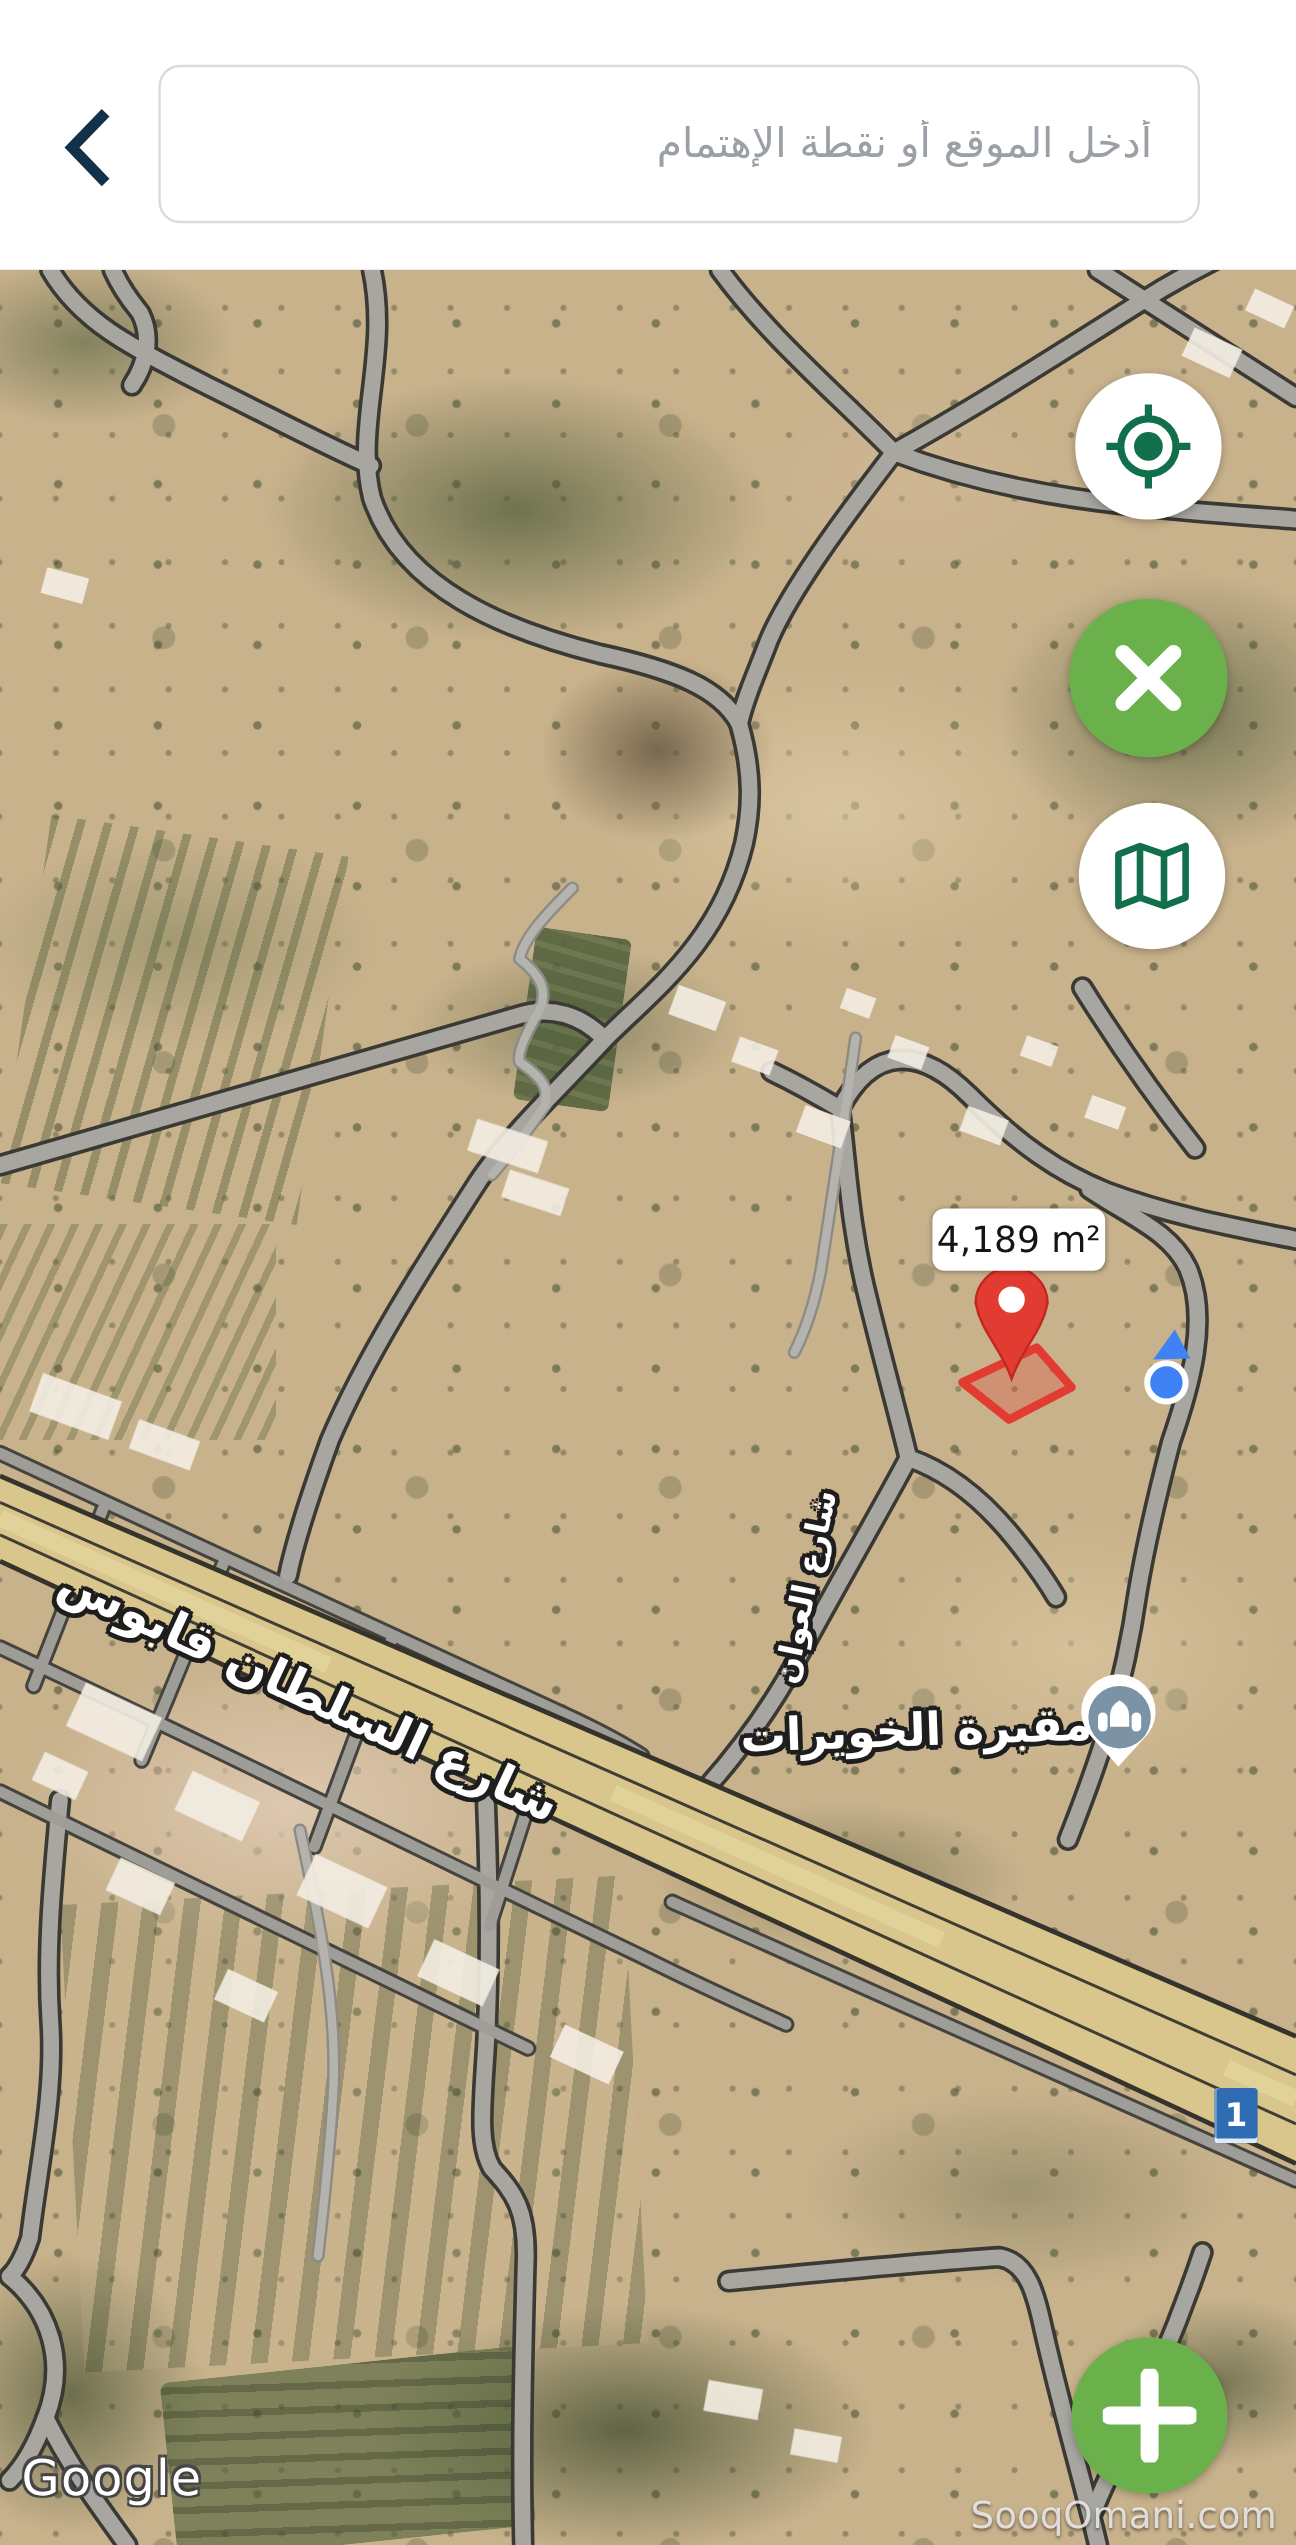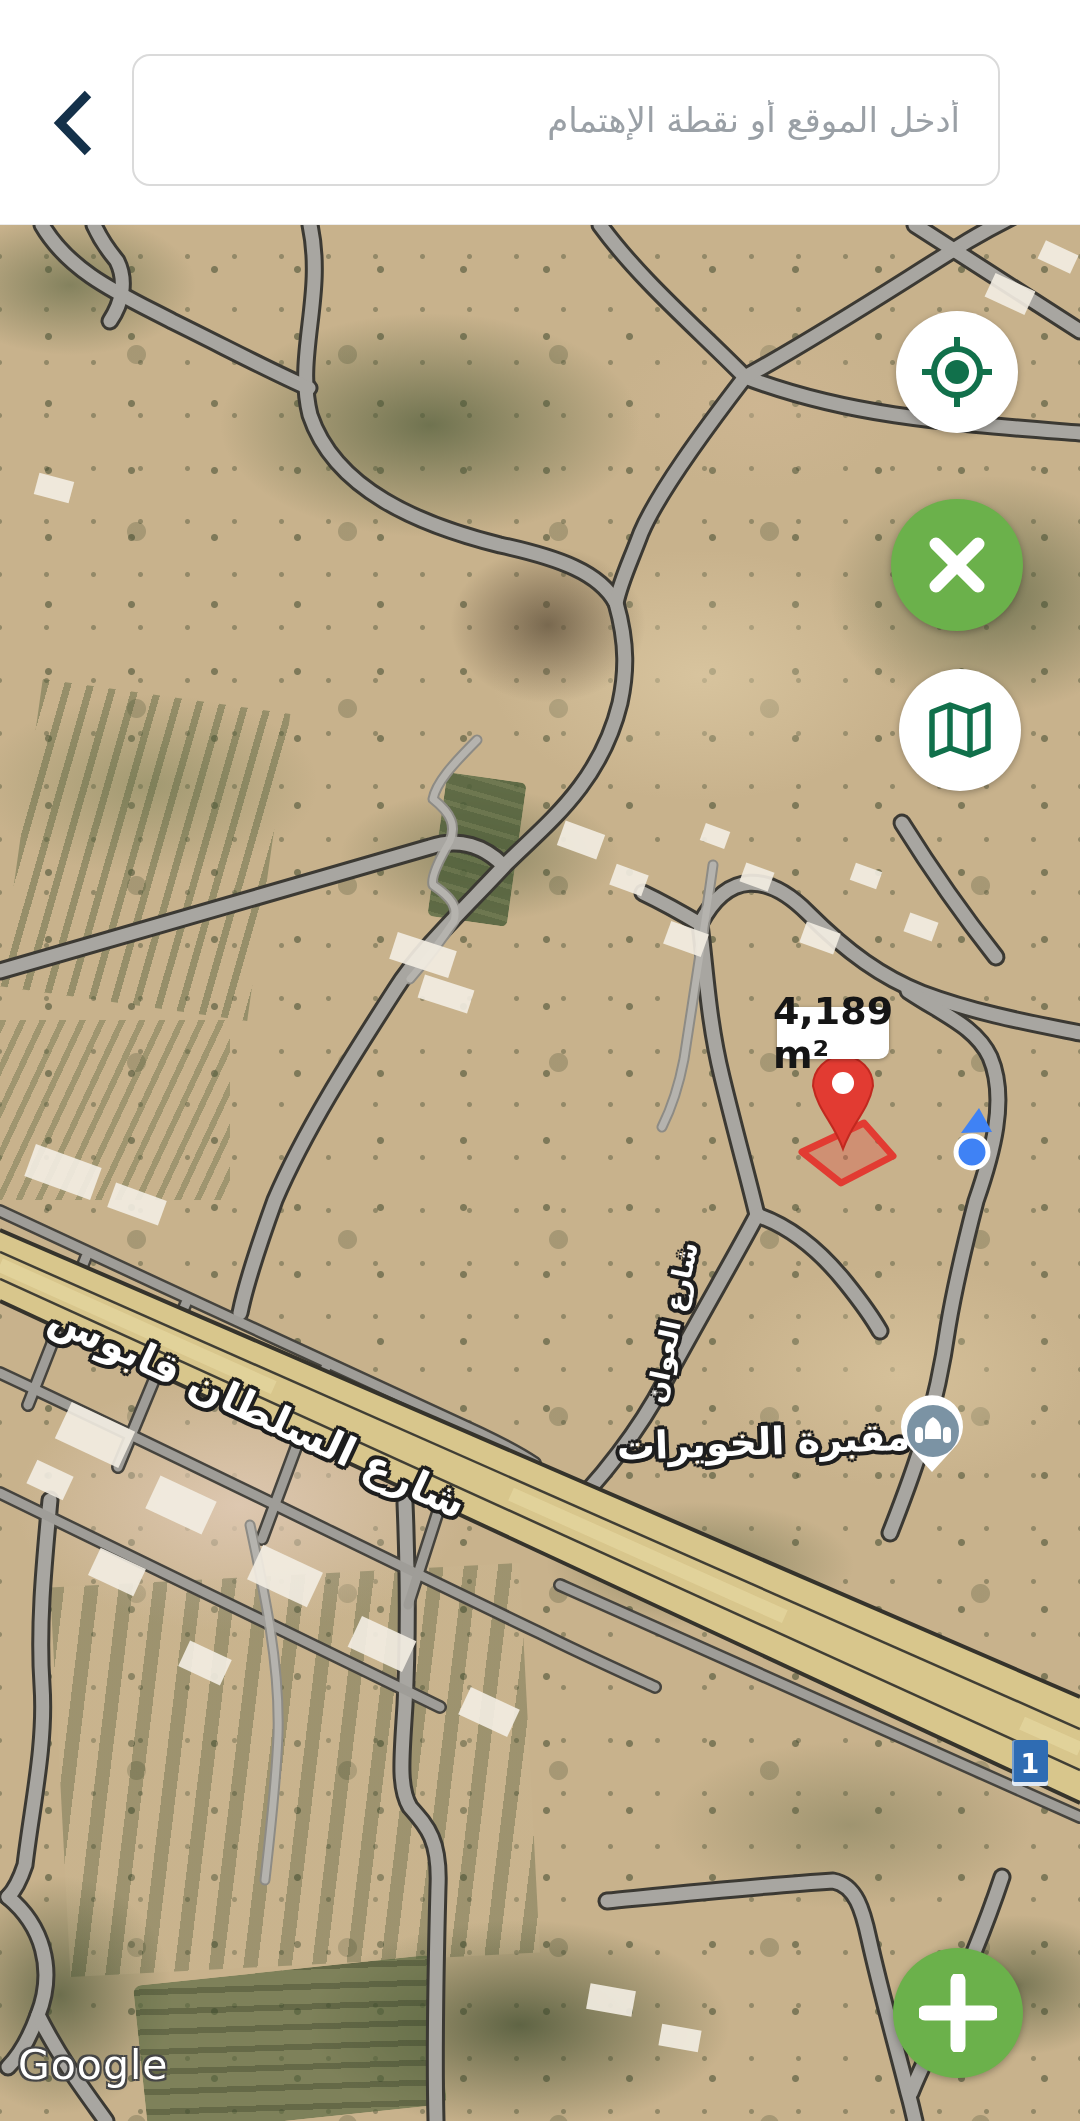--- a/index.html
+++ b/index.html
@@ -65,22 +65,22 @@
 
   
   .maplabel{position:absolute;color:#fff;font-weight:700;white-space:nowrap;z-index:5;text-align:center;
     text-shadow:-3px -3px 0 #1e1e1e,3px -3px 0 #1e1e1e,-3px 3px 0 #1e1e1e,3px 3px 0 #1e1e1e,
                 0 -4px 0 #1e1e1e,0 4px 0 #1e1e1e,-4px 0 0 #1e1e1e,4px 0 0 #1e1e1e;}
   .lbl-highway{left:168px;top:1192px;width:310px;font-size:41px;transform:rotate(25deg);direction:rtl;}
   .lbl-awan{left:592px;top:1080px;width:160px;font-size:27px;transform:rotate(-78deg);direction:rtl;}
   .lbl-cem{left:660px;top:1194px;width:250px;font-size:38px;transform:rotate(-2deg);direction:rtl;}
 
   
-  .area-tip{position:absolute;left:777px;top:782px;width:112px;height:52px;background:#fff;border-radius:10px;
-      z-index:9;display:flex;align-items:center;justify-content:center;font-size:38px;font-weight:700;color:#151515;
+  .area-tip{position:absolute;left:777px;top:782px;width:144px;height:52px;background:#fff;border-radius:10px;
+      z-index:9;display:flex;align-items:center;justify-content:center;font-size:30px;font-weight:400;color:#151515;
       box-shadow:0 1px 4px rgba(0,0,0,.35);}
   .shield{position:absolute;left:1012px;top:1515px;width:36px;height:46px;background:#2f6cb3;border-radius:3px;
       z-index:6;display:flex;align-items:center;justify-content:center;color:#fff;font-size:27px;font-weight:700;
       box-shadow:inset 0 -4px 0 rgba(255,255,255,.85),inset 2px 0 0 rgba(255,255,255,.35);}
   .google{position:absolute;left:18px;top:1816px;z-index:10;font-size:41px;font-weight:400;color:#fff;letter-spacing:1px;
       text-shadow:0 0 3px #333,-2px -2px 0 #4a4a4a,2px -2px 0 #4a4a4a,-2px 2px 0 #4a4a4a,2px 2px 0 #4a4a4a;}
   .sooq{position:absolute;right:16px;top:1854px;z-index:10;font-size:31px;color:rgba(238,238,238,.85);
       text-shadow:0 1px 3px rgba(0,0,0,.55);}
 
   
@@ -245,20 +245,21 @@
         <path d="M843,924 C834,898 818,886 813,861 A30,30 0 1 1 873,861 C868,886 852,898 843,924 Z" fill="#e23b32" stroke="#c1281f" stroke-width="2"></path>
         <circle cx="843" cy="858" r="11" fill="#fff"></circle>
       </g>
     </svg>
 
     <div class="area-tip">4,189 m²</div>
 
     <div class="shield">1</div>
 
     <div class="google">Google</div>
+    <div class="sooq">SooqOmani.com</div>
 
     <button class="ctl white btn-locate" aria-label="my location">
       <svg width="74" height="74" viewBox="0 0 74 74">
         <circle cx="37" cy="37" r="23" fill="none" stroke="#11704b" stroke-width="6"></circle>
         <circle cx="37" cy="37" r="12" fill="#11704b"></circle>
         <line x1="37" y1="2" x2="37" y2="12" stroke="#11704b" stroke-width="6"></line>
         <line x1="37" y1="62" x2="37" y2="72" stroke="#11704b" stroke-width="6"></line>
         <line x1="2" y1="37" x2="12" y2="37" stroke="#11704b" stroke-width="6"></line>
         <line x1="62" y1="37" x2="72" y2="37" stroke="#11704b" stroke-width="6"></line>
       </svg>

